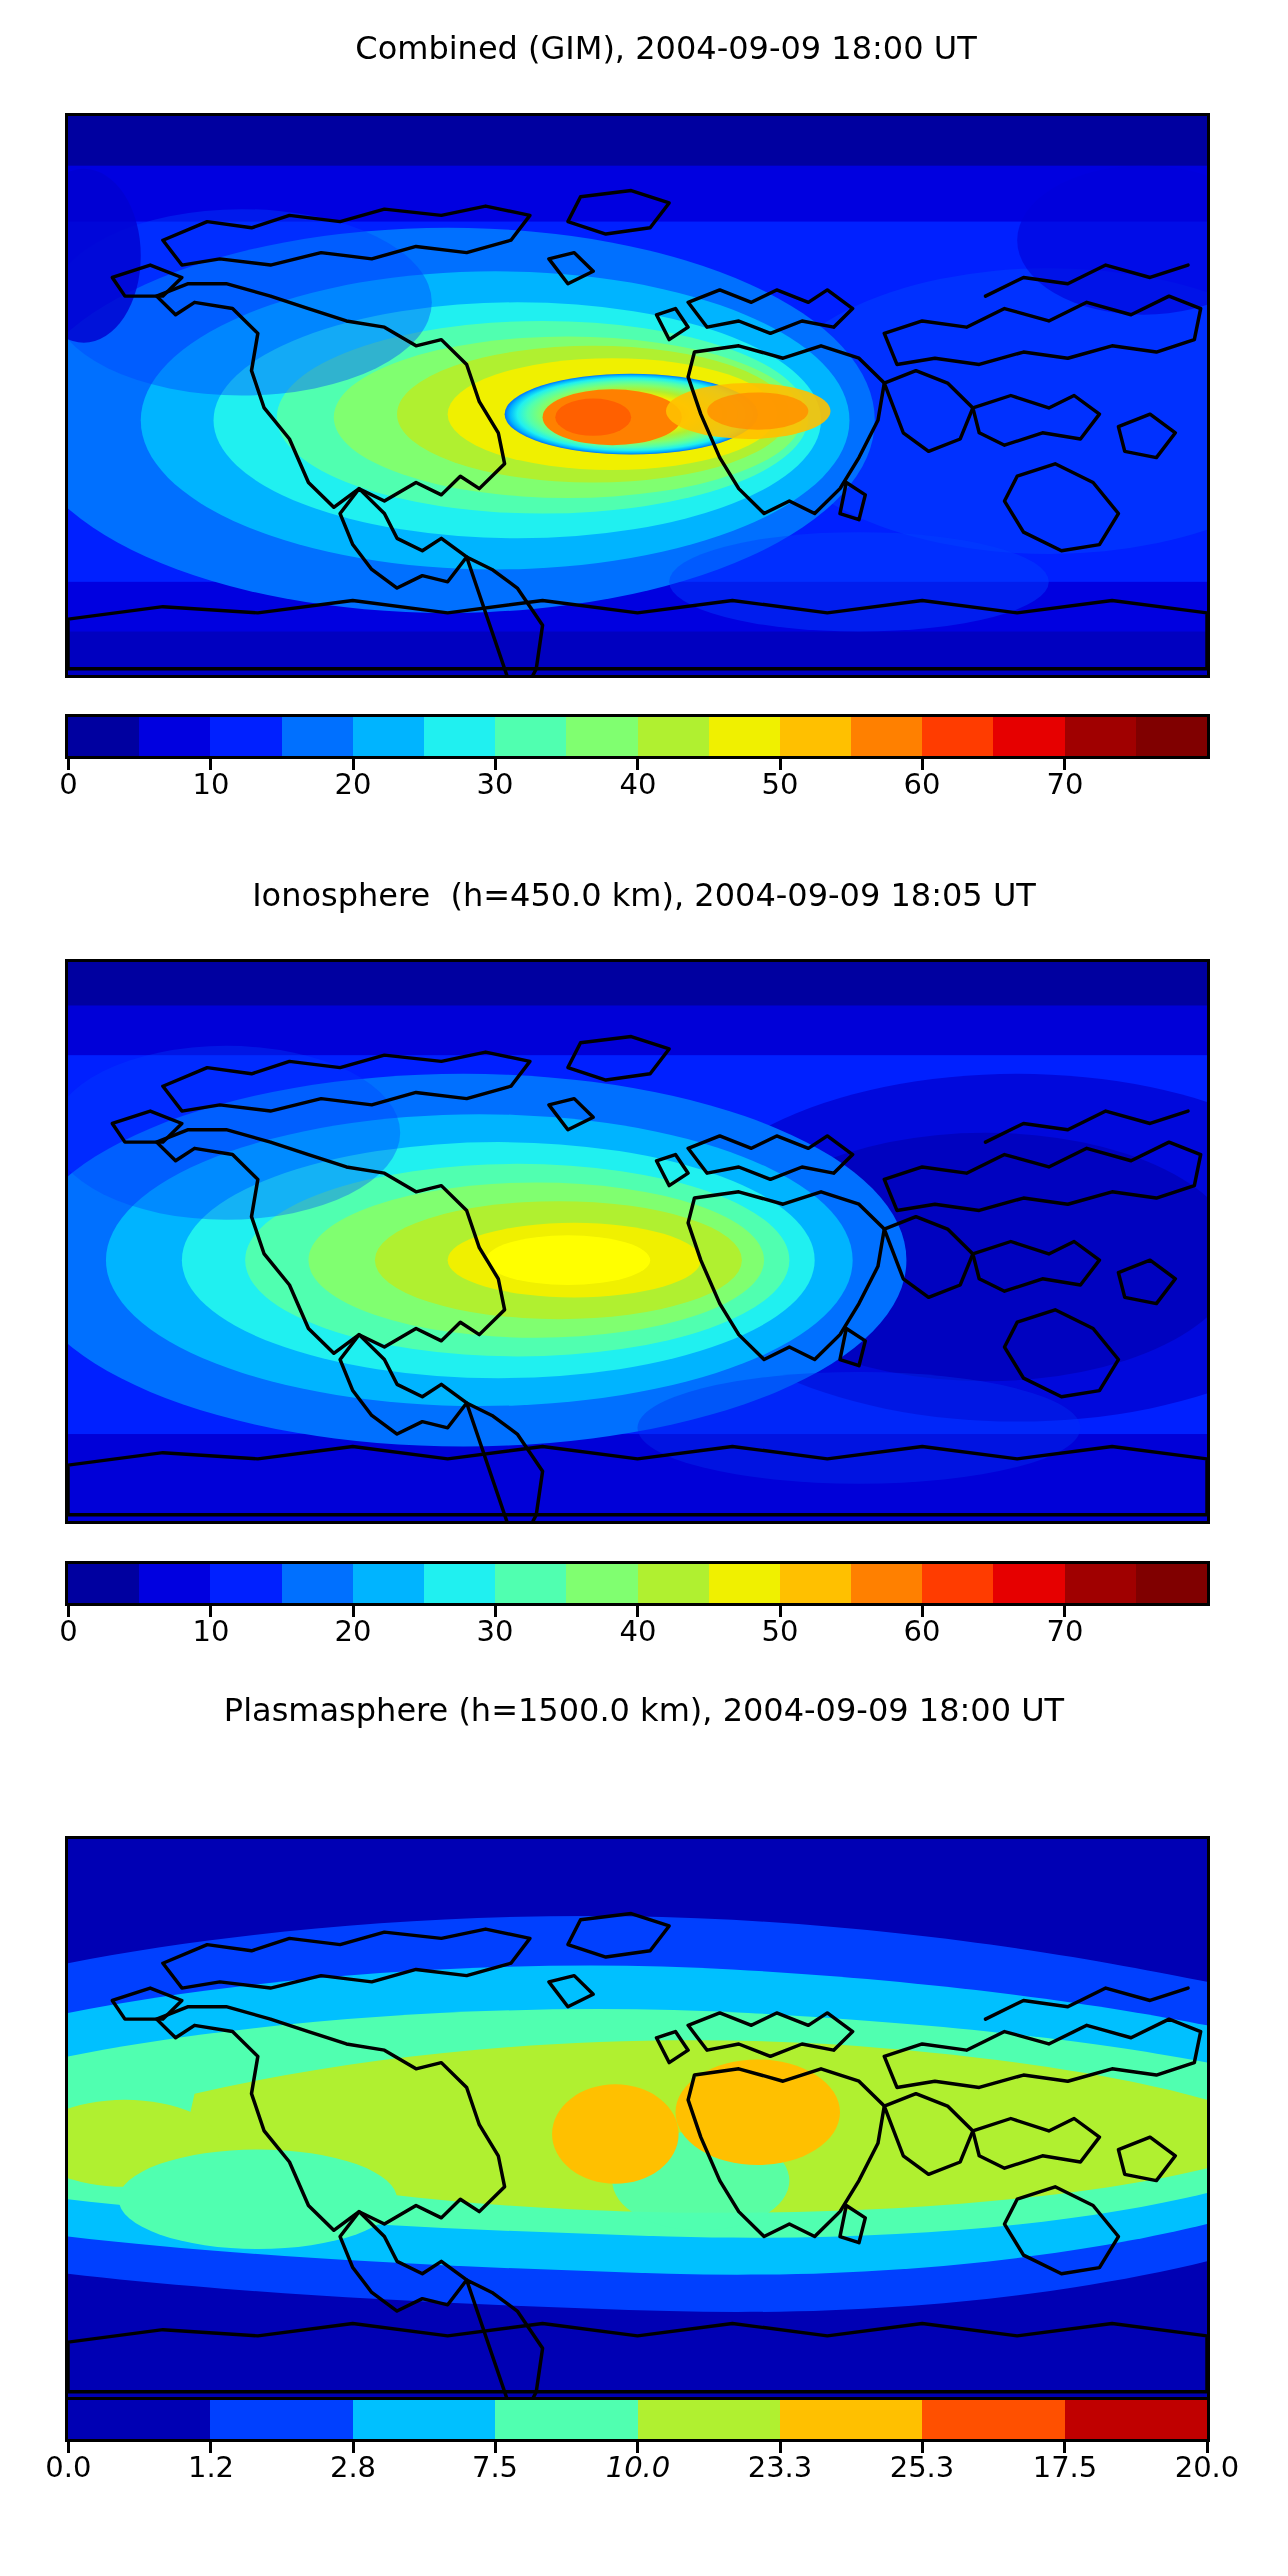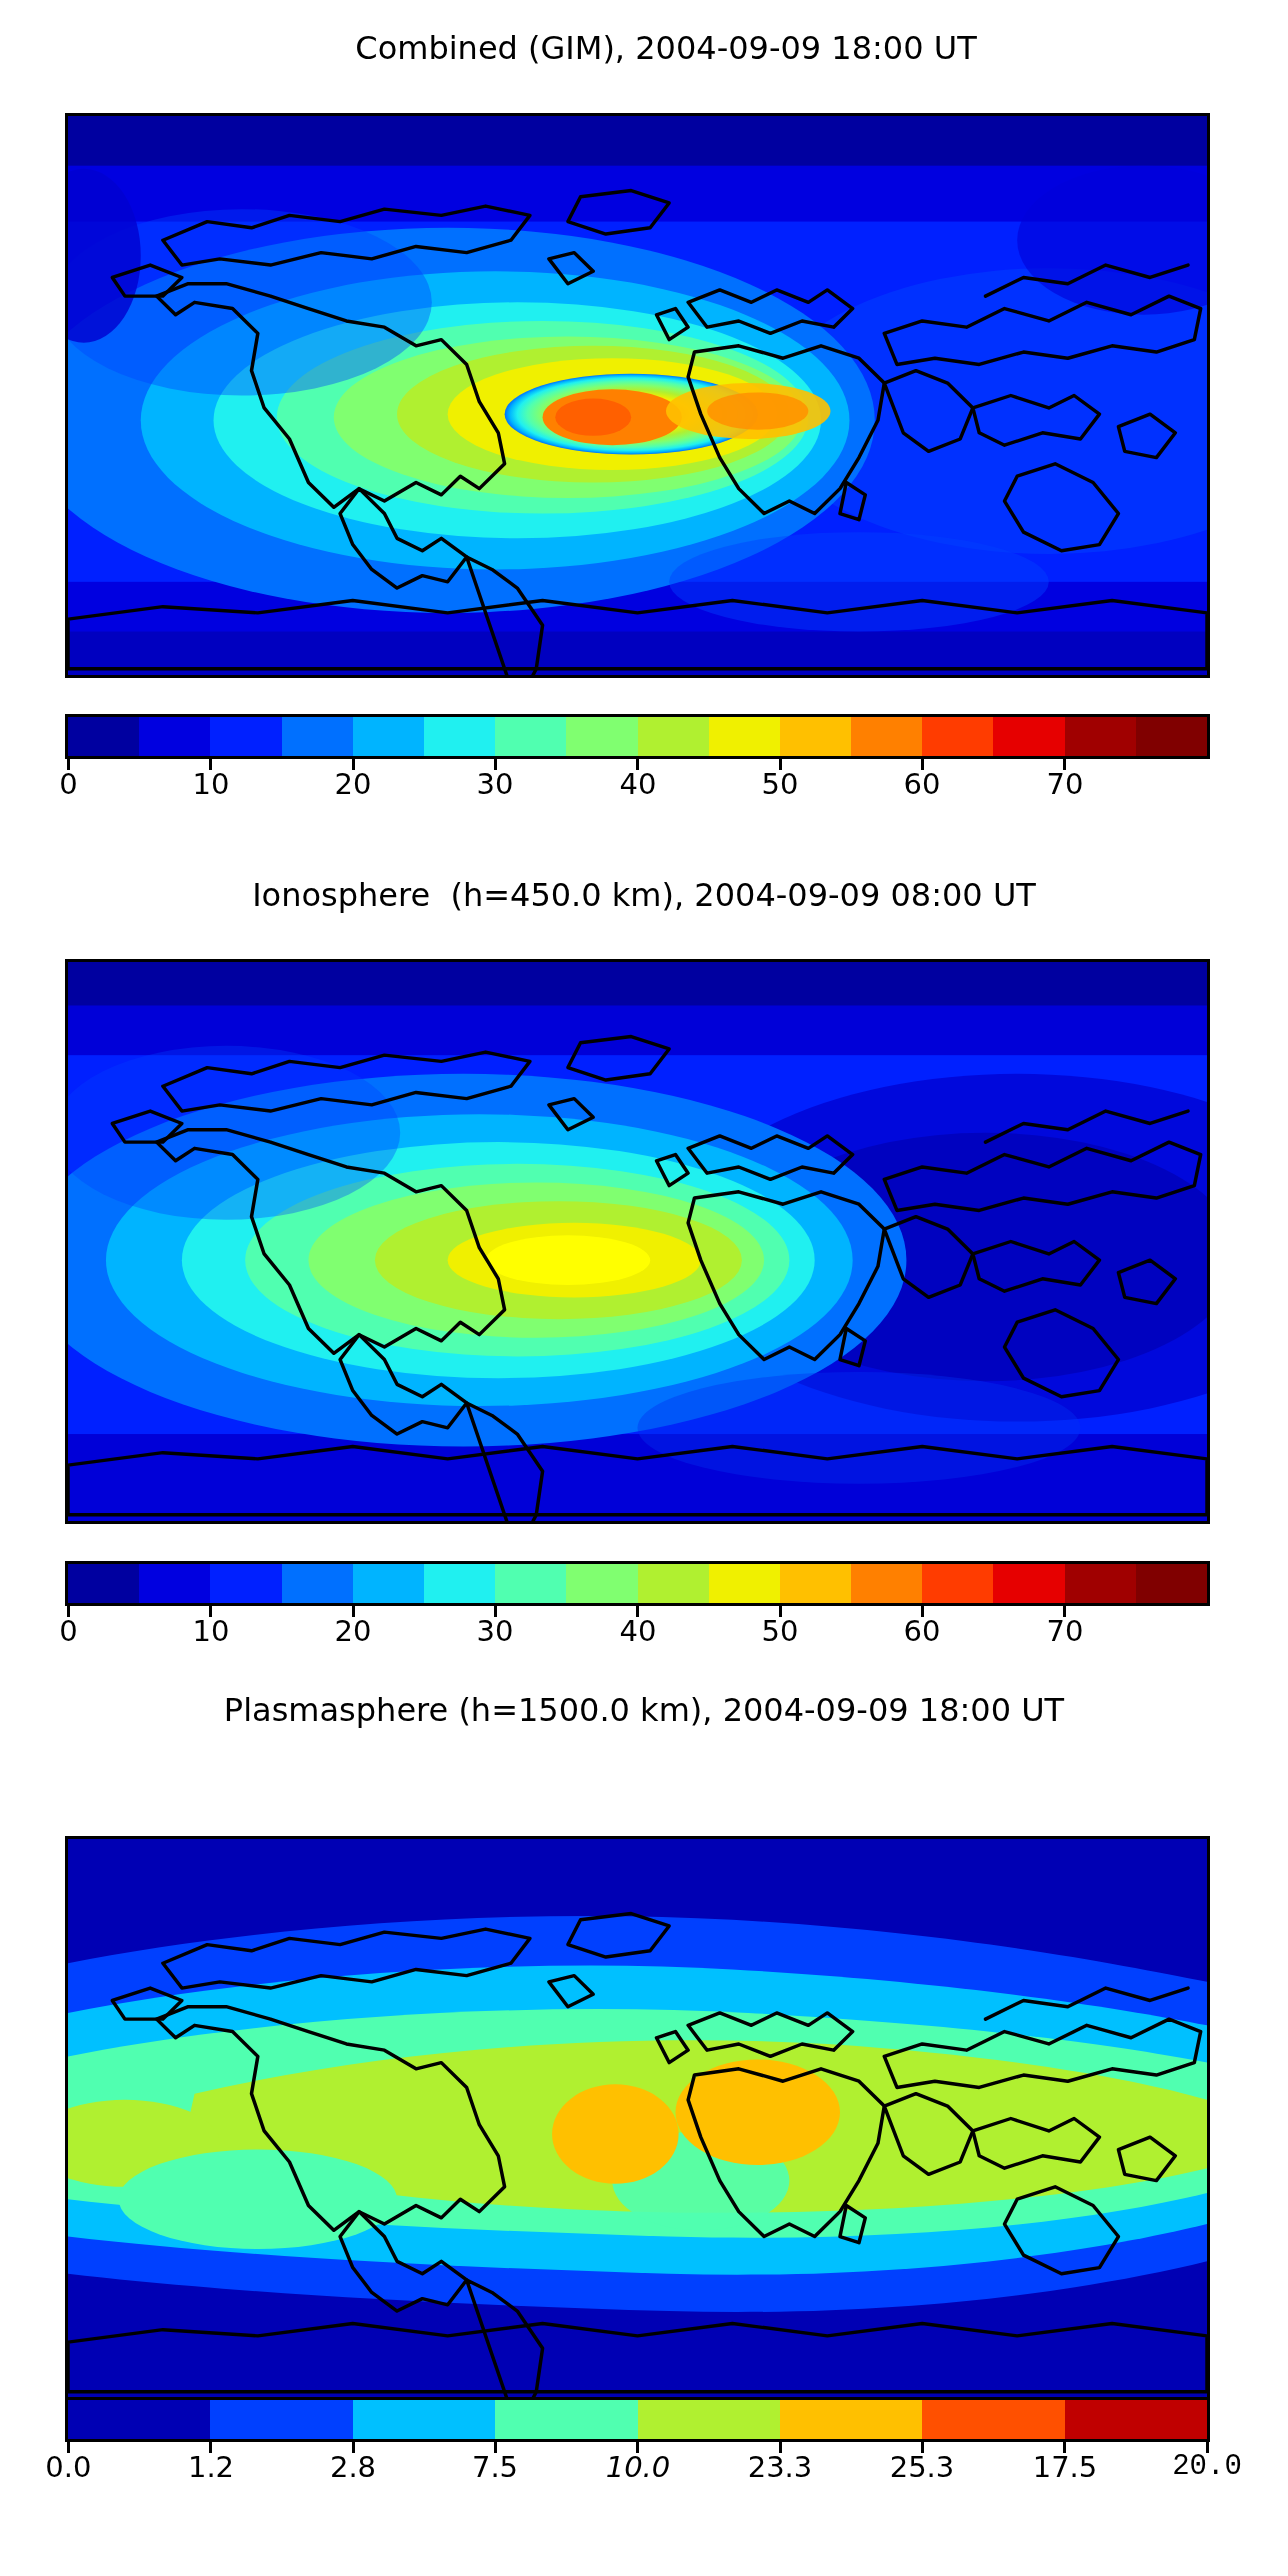--- a/index.html
+++ b/index.html
@@ -144,21 +144,21 @@
           <div class="lb" style="left: 430px;">30</div>
           <div class="lb" style="left: 573px;">40</div>
           <div class="lb" style="left: 715px;">50</div>
           <div class="lb" style="left: 857px;">60</div>
           <div class="lb" style="left: 1000px;">70</div>
         </div>
     </div>
   </div>
 
   <div class="panel">
-    <div class="panel-title" style="top:876px;">Ionosphere  (h=450.0 km), 2004-09-09 08:00 UT</div>
+    <div class="panel-title" style="top:876px;">Ionosphere  (h=450.0 km), 2004-09-09 18:05 UT</div>
 
     <div class="map-frame" id="map2" style="top:959px;height:565px;">
       <div class="map-inner">
         <svg class="map-svg" viewBox="0 0 360 180" preserveAspectRatio="none">
           <rect x="0" y="0" width="360" height="180" fill="#0020ff"></rect>
           <rect x="0" y="0" width="360" height="30" fill="#0000d8"></rect>
           <rect x="0" y="0" width="360" height="14" fill="#0000a0"></rect>
           <rect x="0" y="152" width="360" height="28" fill="#0000d8"></rect>
           <ellipse cx="300" cy="92" rx="110" ry="56" fill="#0000d0" opacity="0.75"></ellipse>
           <ellipse cx="290" cy="95" rx="80" ry="40" fill="#0000b4" opacity="0.7"></ellipse>
@@ -302,19 +302,19 @@
         </div>
       <div class="cbar-labels" style="top:53px;">
           <div class="lb" style="left: 3.4px;">0.0</div>
           <div class="lb" style="left: 146px;">1.2</div>
           <div class="lb" style="left: 288px;">2.8</div>
           <div class="lb" style="left: 430px;">7.5</div>
           <div class="lb" style="left: 573px; font-style: italic;">10.0</div>
           <div class="lb" style="left: 715px;">23.3</div>
           <div class="lb" style="left: 857px;">25.3</div>
           <div class="lb" style="left: 1000px;">17.5</div>
-          <div class="lb" style="left: 1142px; font-family: Liberation Mono, monospace;">20.0</div>
+          <div class="lb" style="left: 1142px;">20.0</div>
         </div>
     </div>
   </div>
 
 </div>
 
 
 </body></html>

